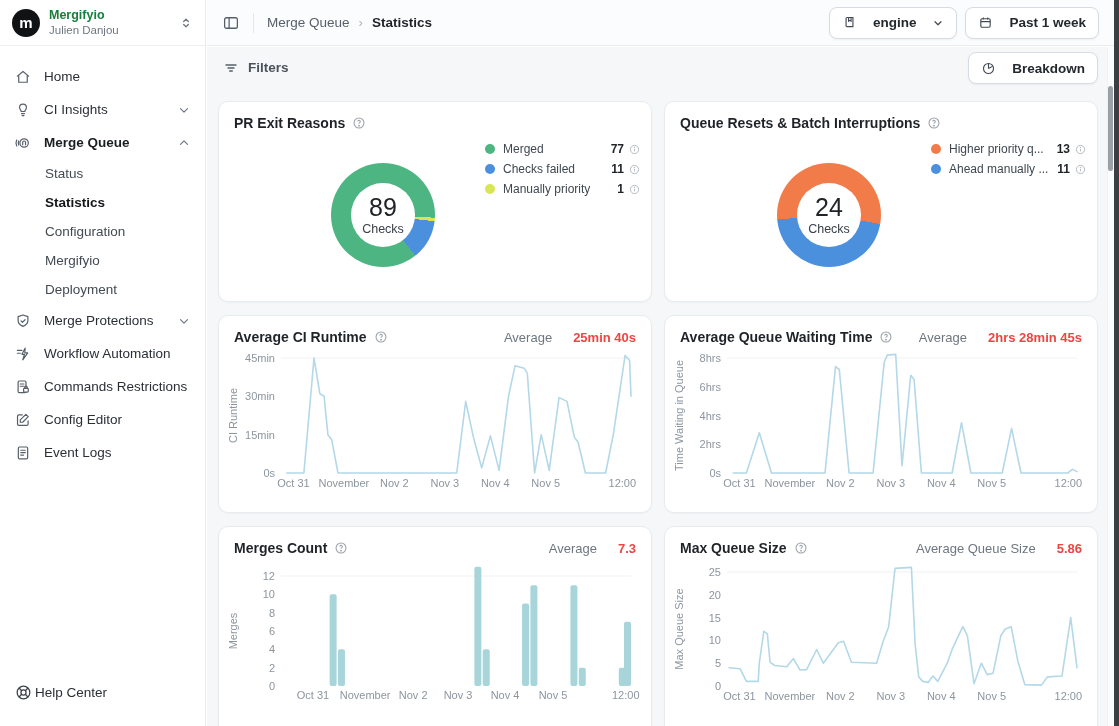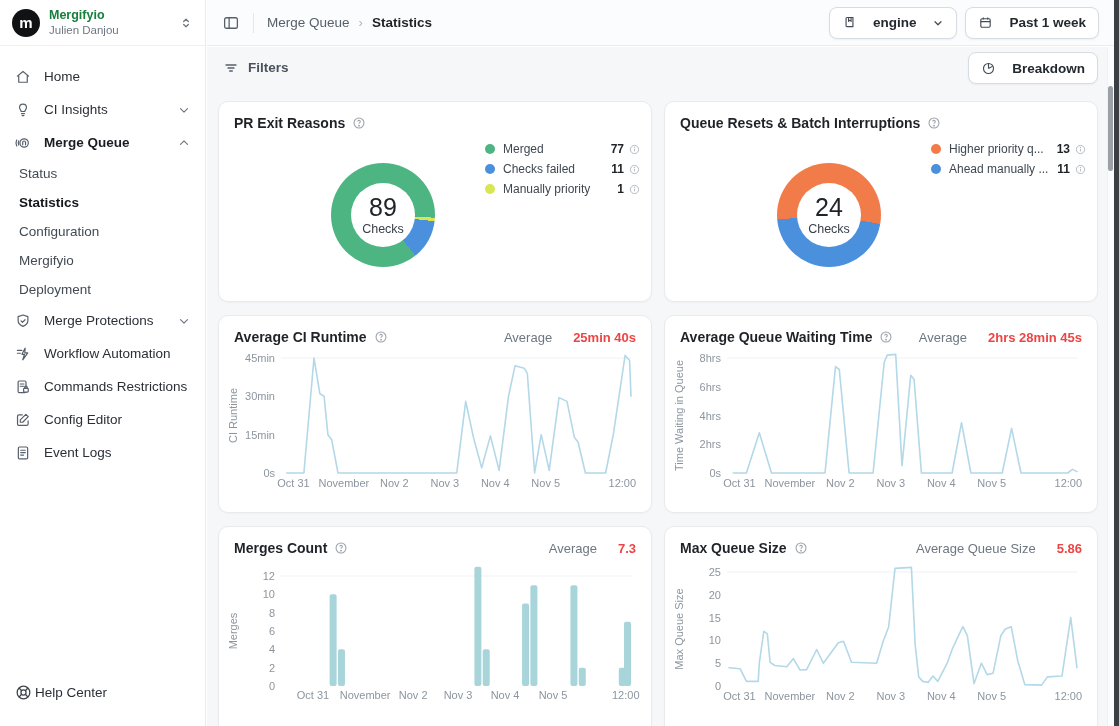--- a/index.html
+++ b/index.html
@@ -11,21 +11,21 @@
   .logo{width:28px;height:28px;border-radius:50%;background:#101214;color:#fff;display:flex;align-items:center;justify-content:center;font-weight:700;font-size:15px;line-height:1;flex:0 0 auto;}
   .acct-names{display:flex;flex-direction:column;line-height:1.25;flex:1;min-width:0;}
   .acct-org{font-size:12.5px;font-weight:700;color:#15803d;}
   .acct-user{font-size:11.5px;color:#6e7781;}
   .updown{color:#6e7781;display:flex;}
   .nav{padding-top:14px;}
   .nav-item{height:33px;display:flex;align-items:center;gap:12px;padding:0 14px;font-size:13.5px;color:#2a2f36;cursor:pointer;}
   .nav-item .nicon{display:flex;color:#57606a;flex:0 0 auto;}
   .nav-item.bold{font-weight:700;color:#1a1d21;}
   .nav-item .chev{margin-left:auto;color:#6e7781;display:flex;}
-  .sub-item{height:29px;display:flex;align-items:center;padding-left:19px;font-size:13.5px;color:#424a53;cursor:pointer;}
+  .sub-item{height:29px;display:flex;align-items:center;padding-left:45px;font-size:13.5px;color:#424a53;cursor:pointer;}
   .sub-item.active{font-weight:700;color:#15181b;}
   .sidebar-footer{position:absolute;left:14px;bottom:24px;display:flex;align-items:center;gap:2px;font-size:13.5px;color:#2a2f36;cursor:pointer;}
   .sidebar-footer .nicon{display:flex;color:#3c434b;}
   
   .topbar{position:absolute;left:207px;top:0;width:907px;height:46px;background:#fbfcfd;border-bottom:1px solid #eaedf0;box-sizing:border-box;display:flex;align-items:center;padding:0 15px;}
   .tb-toggle{display:flex;color:#57606a;cursor:pointer;}
   .tb-divider{width:1px;height:20px;background:#e3e6ea;margin:0 13px;}
   .crumb{font-size:13.5px;color:#57606a;cursor:pointer;}
   .crumb-sep{color:#b0b6bd;margin:0 9px;font-size:13px;}
   .crumb-current{font-size:13.5px;font-weight:700;color:#1f2328;}

